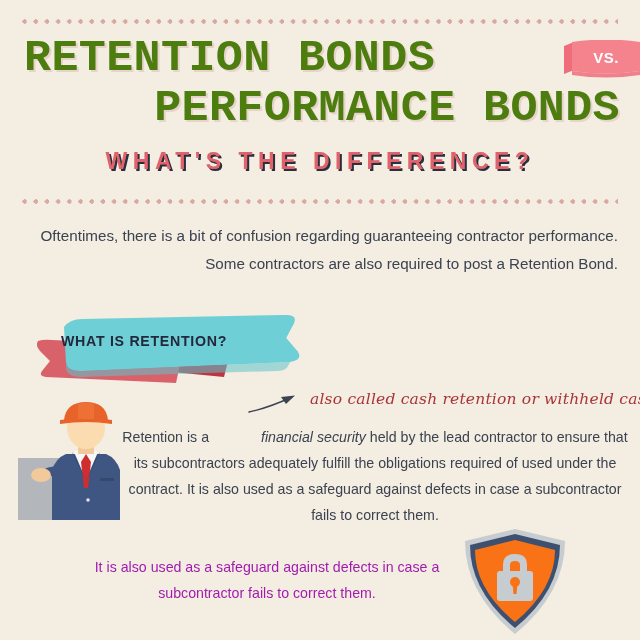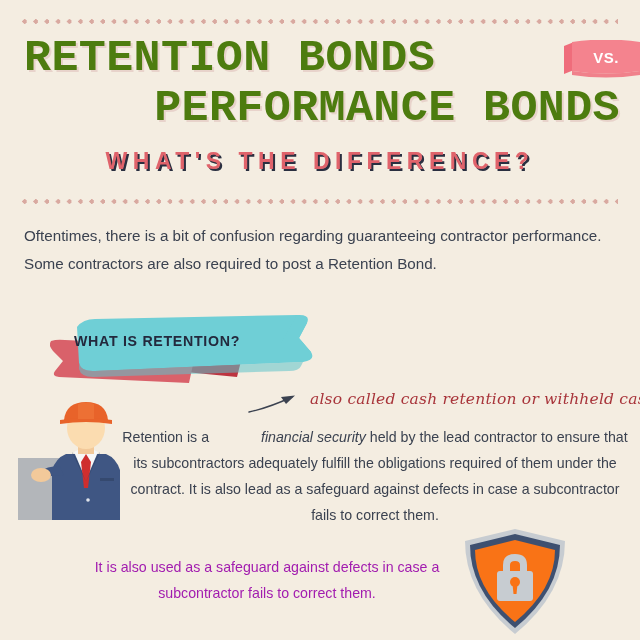--- a/index.html
+++ b/index.html
@@ -91,30 +91,30 @@
     color: #e0636b;
     text-shadow: 2px 2px 0 #2a2f40;
   }
 
   
   .intro {
     position: absolute;
     top: 222px;
     left: 24px;
     width: 594px;
-    text-align: left;
+    text-align: right;
     font-size: 15.2px;
     line-height: 28px;
     color: #3b4250;
   }
 
   
   .banner {
     position: absolute;
-    left: 17px;
+    left: 4px;
     top: 305px;
     width: 300px;
     height: 90px;
     padding-left: 12px;
   }
   .banner svg { display: block; }
   .banner-label {
     position: absolute;
     left: 57px;
     top: 28px;
@@ -267,21 +267,21 @@
 
       <path d="M44 70 Q30 70 24 76 L24 84 Q34 78 48 80 Z" fill="#3f5683"></path>
 
       <ellipse cx="25" cy="79" rx="10" ry="7" fill="#f2c99a"></ellipse>
 
       <rect x="84" y="82" width="14" height="3" fill="#35496f"></rect>
       <circle cx="72" cy="104" r="1.8" fill="#dfe3ea"></circle>
     </svg>
   </div>
 
-  <div class="body-copy"><span>Retention is a </span><em>financial security</em><span> held by the lead contractor to ensure that its subcontractors adequately fulfill the obligations required of them under the contract. It is also lead as a safeguard against defects in case a subcontractor fails to correct them.</span></div>
+  <div class="body-copy"><span>Retention is a </span><em>financial security</em><span> held by the lead contractor to ensure that its subcontractors adequately fulfill the obligations required of used under the contract. It is also used as a safeguard against defects in case a subcontractor fails to correct them.</span></div>
 
   <div class="closing-copy">It is also used as a safeguard against defects in case a subcontractor fails to correct them.</div>
 
   <div class="shield">
     <svg width="112" height="110" viewBox="0 0 112 110">
 
       <path d="M56 2 L106 14 Q106 66 56 107 Q6 66 6 14 Z" fill="#c7ccd1"></path>
 
       <path d="M56 7 L101 18 Q101 64 56 101 Q11 64 11 18 Z" fill="#3e5070"></path>
 

